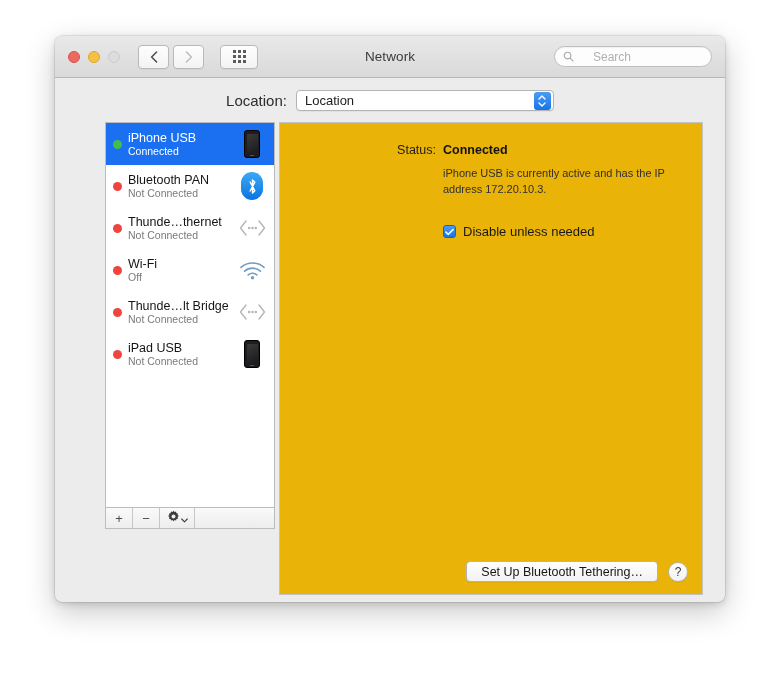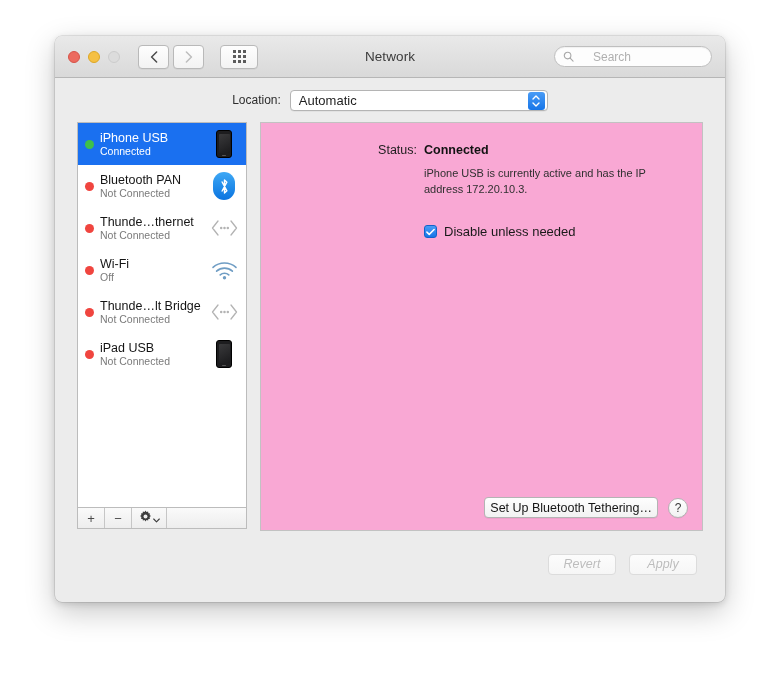--- a/index.html
+++ b/index.html
@@ -132,21 +132,21 @@
   
   #location-row {
     flex: 0 0 44px;
     display: flex;
     align-items: center;
     justify-content: center;
     gap: 9px;
     background: #ececec;
   }
   #location-label {
-    font-size: 12px;
+    font-size: 15px;
     color: #2d2d2d;
   }
   #location-select {
     width: 258px;
     height: 21px;
     background: #ffffff;
     border: 0.5px solid #b4b4b4;
     border-radius: 4px;
     box-shadow: 0 0.5px 0.5px rgba(0,0,0,0.08);
     display: flex;
@@ -170,22 +170,23 @@
     align-items: center;
     justify-content: center;
     gap: 2px;
   }
 
   
   #content {
     flex: 1 1 auto;
     display: flex;
     padding: 0 22px;
-    gap: 13px;
-    box-sizing: border-box;
+    gap: 4px;
+    box-sizing: border-box;
+    margin-left: 28px;
   }
 
   
   #sidebar {
     width: 170px;
     flex: 0 0 170px;
     display: flex;
     flex-direction: column;
     height: 407px;
   }
@@ -302,23 +303,23 @@
     justify-content: center;
     color: #4a4a4a;
     font-size: 13px;
   }
   .tb-btn.gear { width: 34px; gap: 1px; }
   .tb-rest { flex: 1 1 auto; }
 
   
   #detail {
     flex: 1 1 auto;
-    background: #f9a8d4;
+    background: #eab308;
     border: 0.5px solid #c2c2c2;
-    height: 409px;
+    height: 473px;
     box-sizing: border-box;
     position: relative;
   }
 
   #status-block {
     position: absolute;
     left: 0; right: 0;
     top: 20px;
     padding: 0 26px 0 0;
   }
@@ -383,21 +384,21 @@
   }
   .push-btn {
     height: 21px;
     border-radius: 4px;
     background: linear-gradient(#fefefe, #f2f2f2);
     border: 0.5px solid #b4b4b4;
     box-shadow: 0 0.5px 0.5px rgba(0,0,0,0.09);
     display: flex;
     align-items: center;
     justify-content: center;
-    padding: 0 5px;
+    padding: 0 14px;
     font-size: 12.5px;
     color: #151515;
     box-sizing: border-box;
     white-space: nowrap;
   }
   #help-btn {
     width: 20px;
     height: 20px;
     border-radius: 50%;
     padding: 0;
@@ -477,21 +478,21 @@
             <path d="M7.8 7.8 11 11" stroke="#a8a8a8" stroke-width="1.2" stroke-linecap="round"></path>
           </svg>
       </span>
       <span class="ph">Search</span>
     </div>
   </div>
 
   <div id="location-row">
     <span id="location-label">Location:</span>
     <div id="location-select">
-      <span>Automatic</span>
+      <span>Location</span>
       <span id="location-stepper">
         <svg width="8" height="5" viewBox="0 0 8 5">
             <path d="M1 4 4 1l3 3" fill="none" stroke="#fff" stroke-width="1.4" stroke-linecap="round" stroke-linejoin="round"></path>
           </svg>
         <svg width="8" height="5" viewBox="0 0 8 5">
             <path d="M1 1l3 3 3-3" fill="none" stroke="#fff" stroke-width="1.4" stroke-linecap="round" stroke-linejoin="round"></path>
           </svg>
       </span>
     </div>
   </div>

